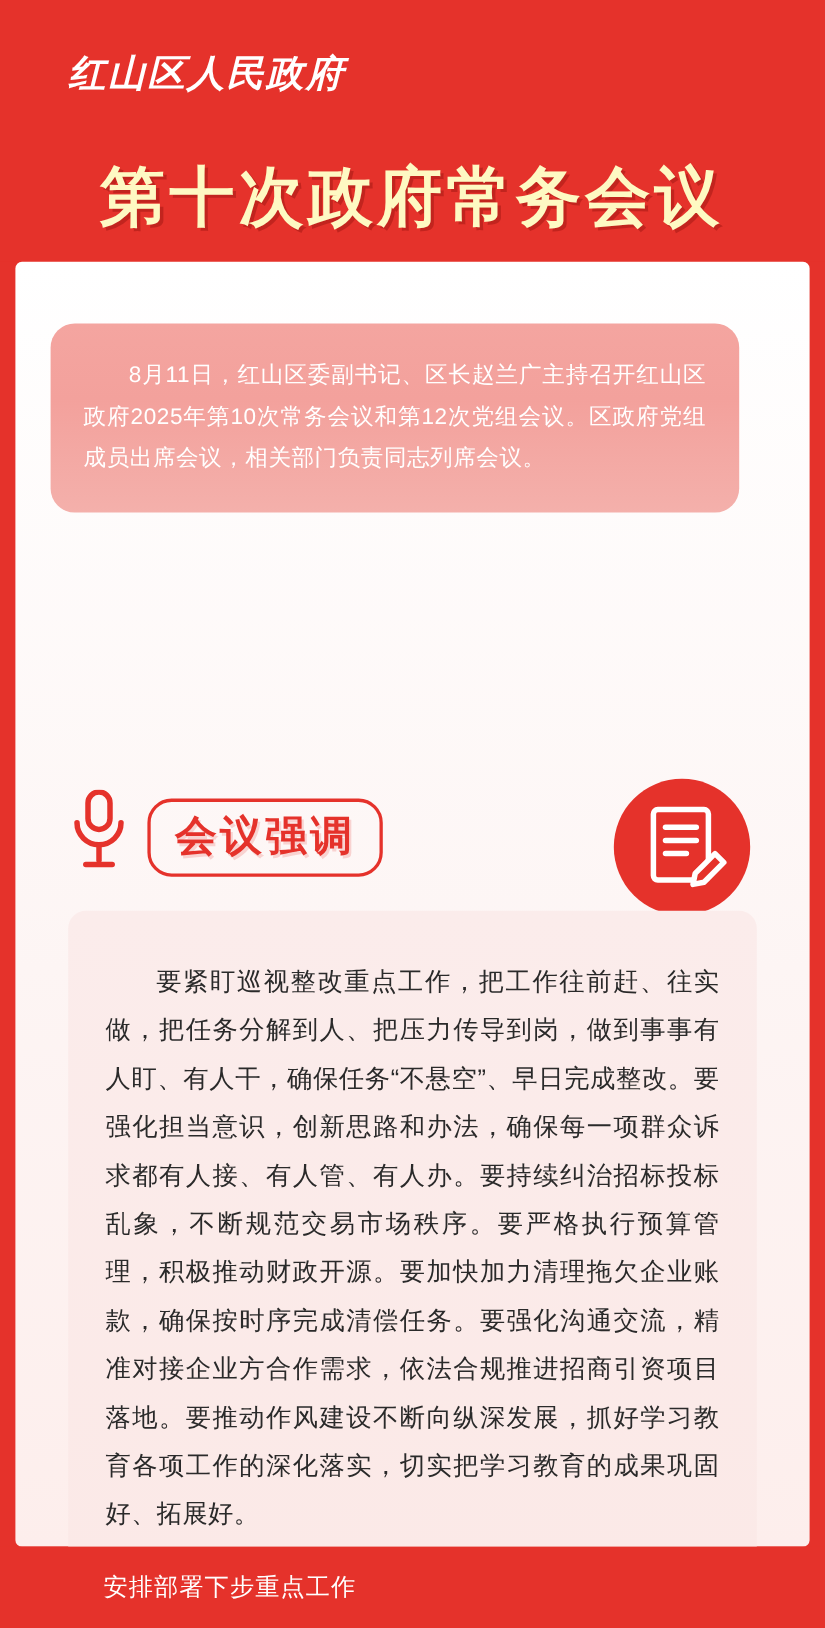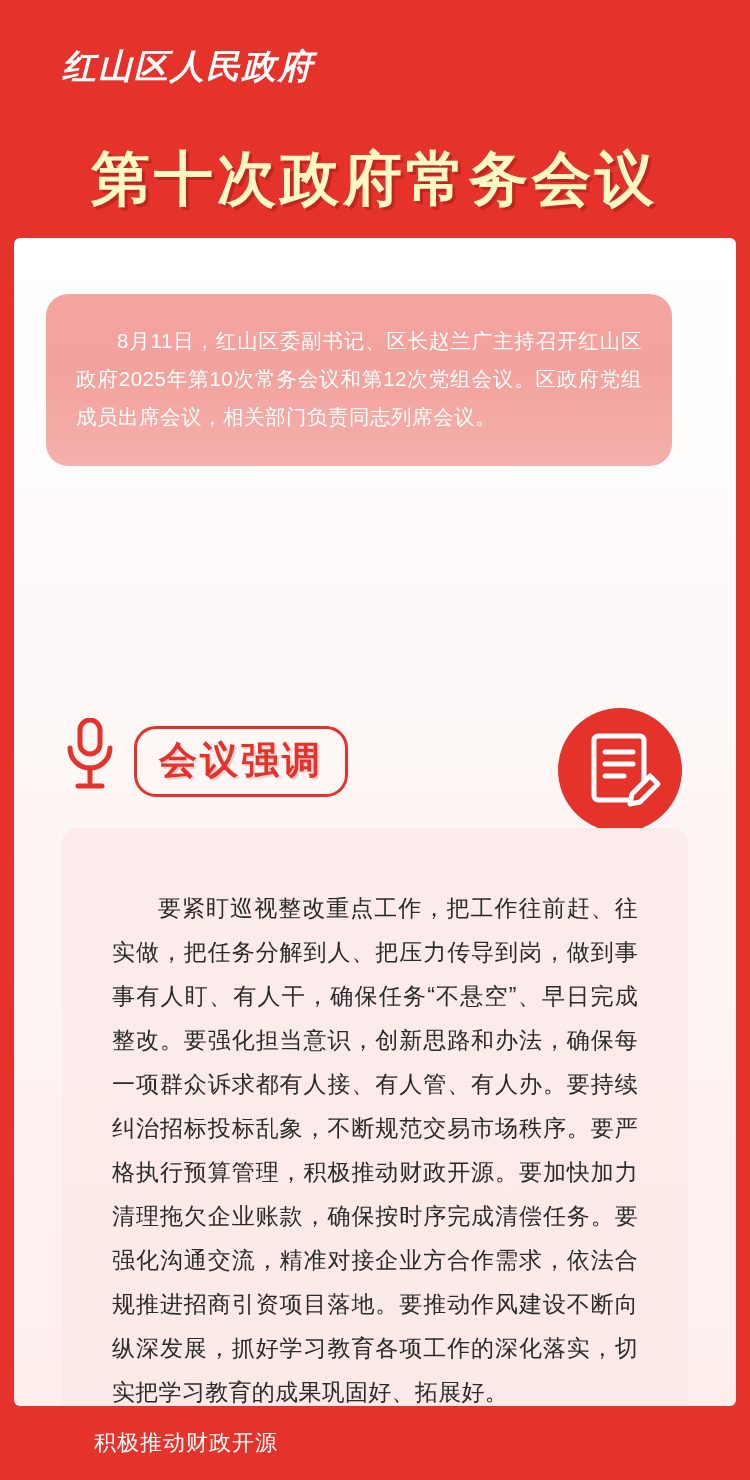--- a/index.html
+++ b/index.html
@@ -136,21 +136,21 @@
     position: absolute;
     left: 48px;
     top: 590px;
     width: 626px;
     box-sizing: border-box;
     padding: 42px 34px 40px 34px;
     background: linear-gradient(180deg, #fbeceb 0%, #fbe9e7 100%);
     border-radius: 16px;
   }
   .emphasis-card p {
-    margin: 16px;
+    margin: 0;
     color: #2a2a2a;
     font-size: 23px;
     line-height: 44px;
     text-indent: 2em;
     text-align: justify;
     letter-spacing: 0.3px;
     font-family: "Liberation Sans", "DejaVu Sans", sans-serif;
   }
 
   
@@ -221,17 +221,17 @@
     </div>
 
     <div class="emphasis-card">
       <p>要紧盯巡视整改重点工作，把工作往前赶、往实做，把任务分解到人、把压力传导到岗，做到事事有人盯、有人干，确保任务“不悬空”、早日完成整改。要强化担当意识，创新思路和办法，确保每一项群众诉求都有人接、有人管、有人办。要持续纠治招标投标乱象，不断规范交易市场秩序。要严格执行预算管理，积极推动财政开源。要加快加力清理拖欠企业账款，确保按时序完成清偿任务。要强化沟通交流，精准对接企业方合作需求，依法合规推进招商引资项目落地。要推动作风建设不断向纵深发展，抓好学习教育各项工作的深化落实，切实把学习教育的成果巩固好、拓展好。</p>
     </div>
 
   </div>
 
   <div class="footer">
     <div class="footer-inner">
-      <span>积极推动财政开源</span>
+      <span>安排部署下步重点工作</span>
     </div>
   </div>
 
 </div>
 
 </body></html>

